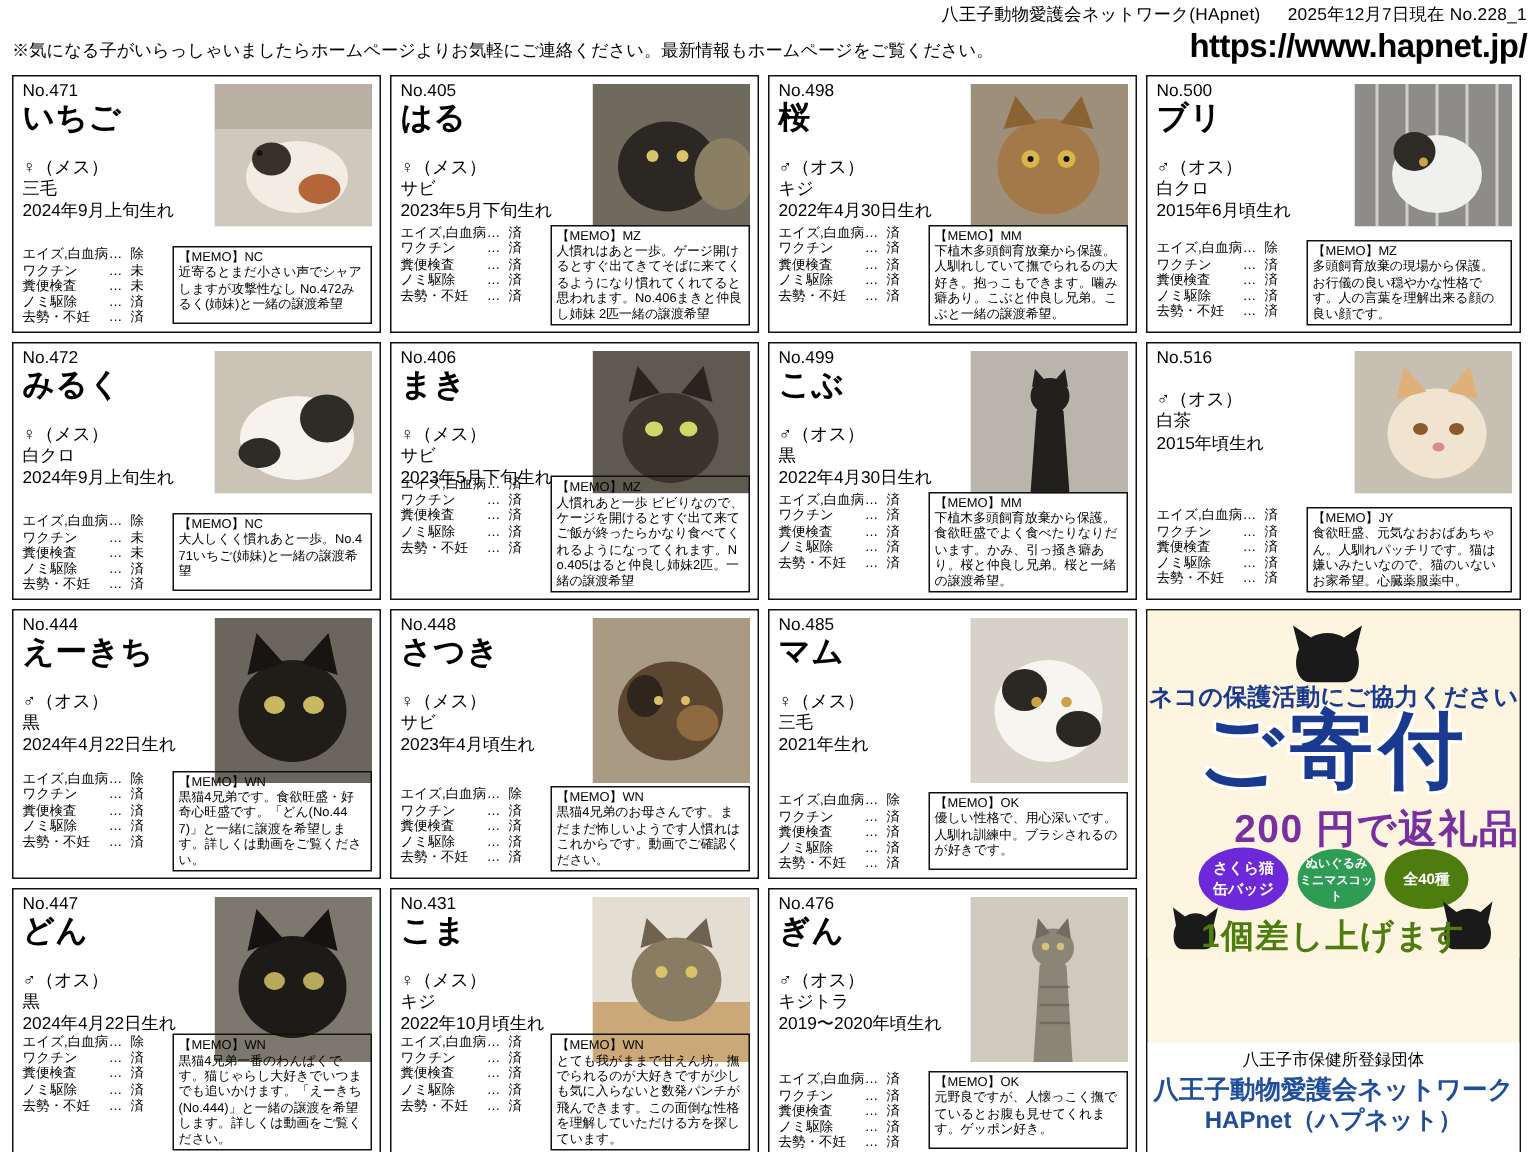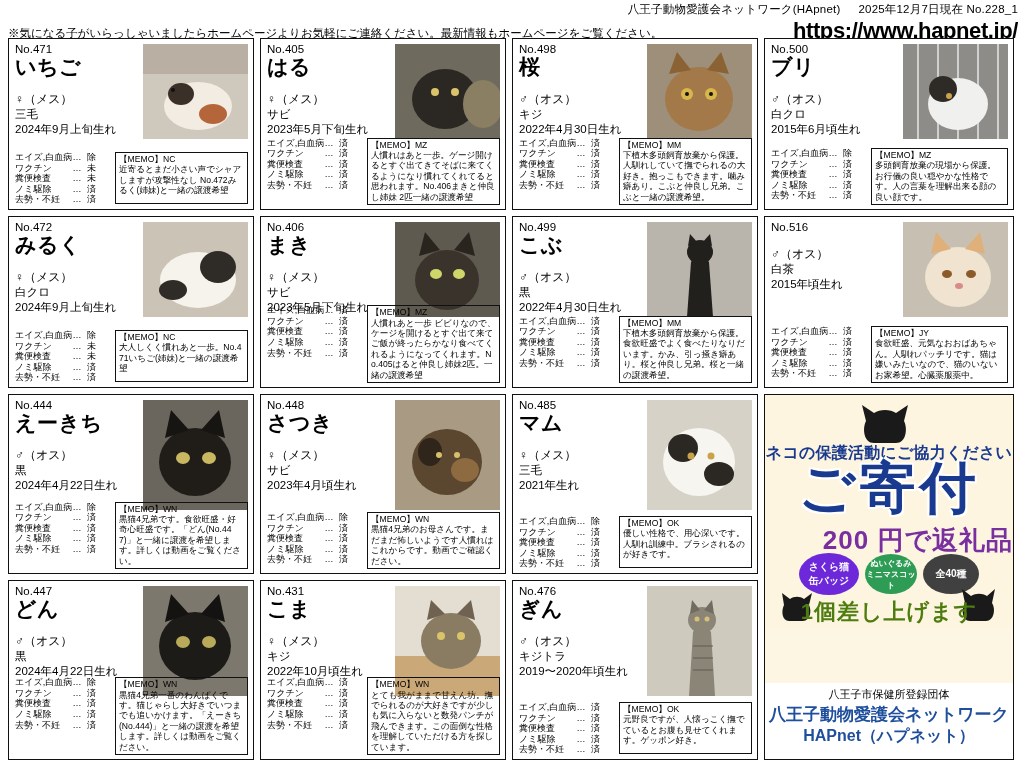--- a/index.html
+++ b/index.html
@@ -30,21 +30,21 @@
   .hdr-url {
     font-size: 22px; font-weight: bold; letter-spacing: -.4px;
     margin-top: 1px; white-space: nowrap;
   }
   .hdr-note {
     position: absolute; left: 8px; top: 26px;
     font-size: 11.5px; white-space: nowrap;
   }
   
   .grid {
-    position: absolute; top: 38px; left: 8px;
+    position: absolute; top: 50px; left: 8px;
     width: 1008px; height: 712px;
     display: grid;
     grid-template-columns: 246px 246px 246px 250px;
     grid-template-rows: 172px 172px 180px 180px;
     column-gap: 6px; row-gap: 6px;
   }
   .card {
     border: 1.4px solid #111;
     background: #fff;
     position: relative;
@@ -133,21 +133,21 @@
     position: absolute; top: 158px; left: 0; right: 0;
     display: flex; justify-content: center; align-items: center; gap: 6px;
   }
   .bubble {
     border-radius: 50%;
     display: flex; flex-direction: column; align-items: center; justify-content: center;
     color: #fff; font-weight: bold; text-align: center;
   }
   .b1 { width: 60px; height: 42px; background: #6d28d9; font-size: 10px; border-radius: 50%; }
   .b2 { width: 52px; height: 40px; background: #2f9c55; font-size: 8px; border-radius: 50%; }
-  .b3 { width: 56px; height: 40px; background: #404040; font-size: 10px; border-radius: 50%; }
+  .b3 { width: 56px; height: 40px; background: #4d7c0f; font-size: 10px; border-radius: 50%; }
   .don-1ko {
     position: absolute; top: 202px; left: 0; right: 0; text-align: center;
     font-size: 22px; font-weight: bold; color: #4d7c0f; letter-spacing: 1px;
   }
   .don-bottom {
     position: absolute; left: 0; right: 0; bottom: 0; height: 76px;
     background: #fff; text-align: center;
   }
   .don-org-small { font-size: 11px; margin-top: 4px; }
   .don-org1 { font-size: 17px; font-weight: bold; color: #1f4f9c; line-height: 22px; margin-top: 2px; }

